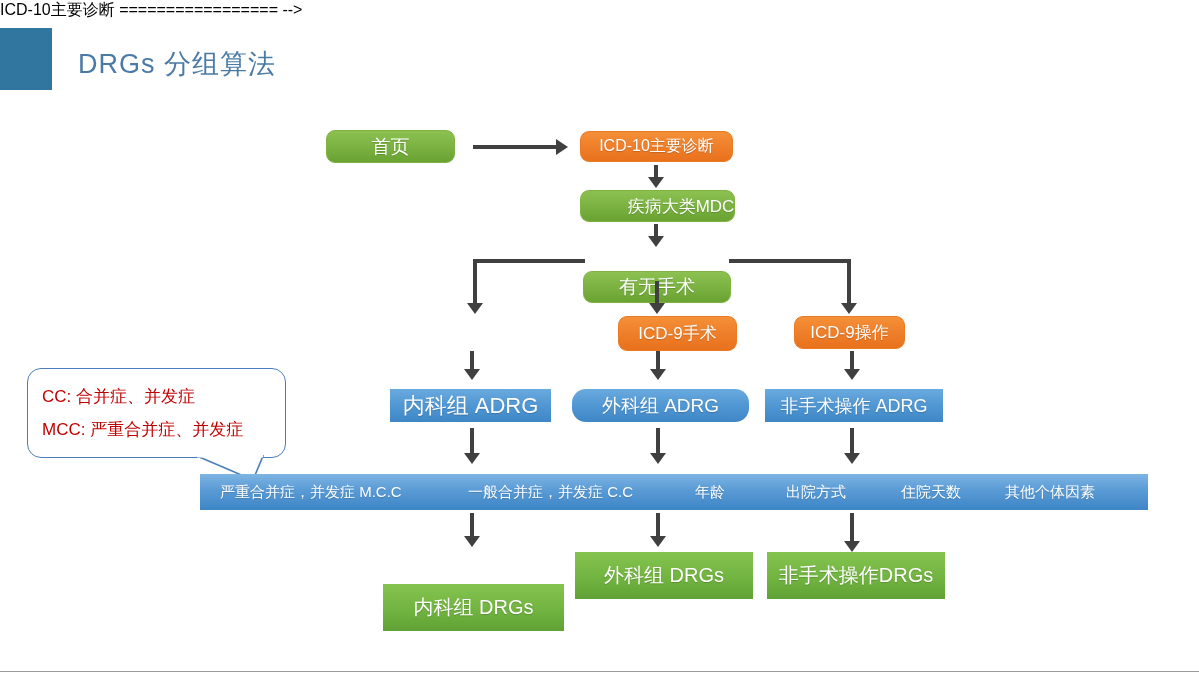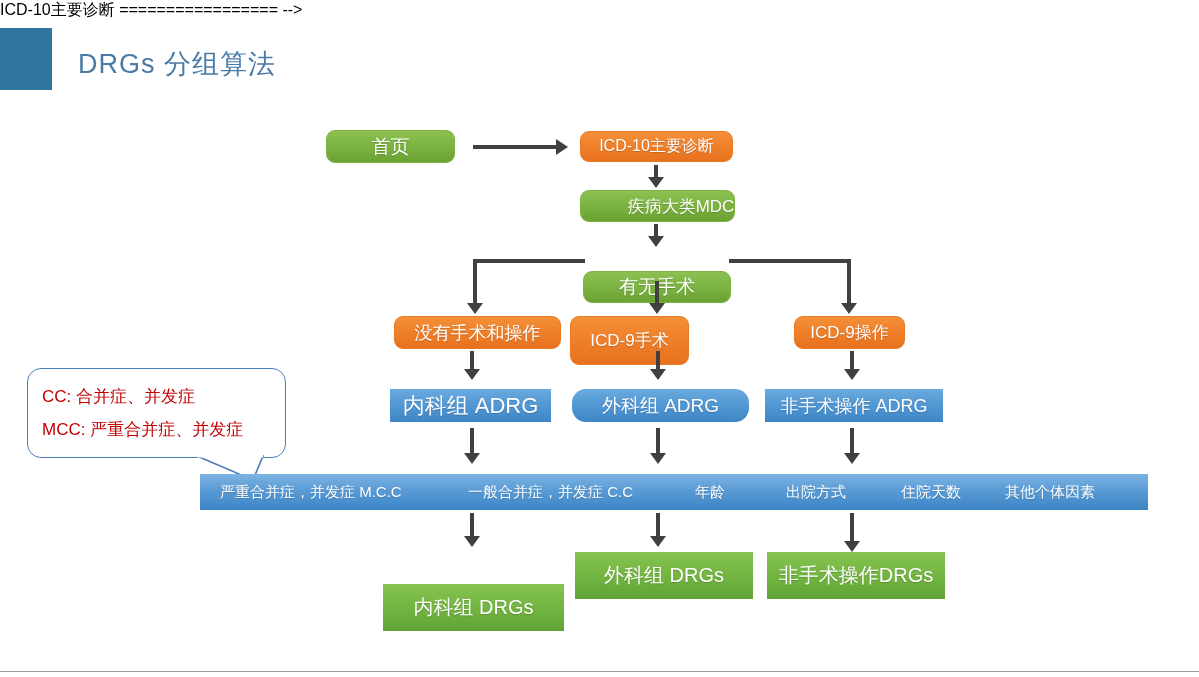--- a/index.html
+++ b/index.html
@@ -190,22 +190,21 @@
   
   <div class="v-line" style="left:655px; top:281px; height:24px;"></div>
   <div class="arrow-head-down" style="left:649px; top:303px;"></div>
 
   
   <div class="h-line" style="left:729px; top:259px; width:122px;"></div>
   <div class="v-line" style="left:847px; top:259px; height:47px;"></div>
   <div class="arrow-head-down" style="left:841px; top:303px;"></div>
 
   
-  <div class="node orange-round" style="left:394px; top:316px; width:167px; height:33px; font-size:18px;">没有手术和操作</div>
-  <div class="node orange-round" style="left:570px; top:316px; width:119px; height:49px; font-size:17px;">ICD-9手术</div>
+  <div class="node orange-round" style="left:618px; top:316px; width:119px; height:35px; font-size:17px;">ICD-9手术</div>
   <div class="node orange-round" style="left:794px; top:316px; width:111px; height:33px; font-size:17px;">ICD-9操作</div>
 
   
   <div class="v-line" style="left:470px; top:351px; height:20px;"></div>
   <div class="arrow-head-down" style="left:464px; top:369px;"></div>
 
   <div class="v-line" style="left:656px; top:351px; height:20px;"></div>
   <div class="arrow-head-down" style="left:650px; top:369px;"></div>
 
   <div class="v-line" style="left:850px; top:351px; height:20px;"></div>

